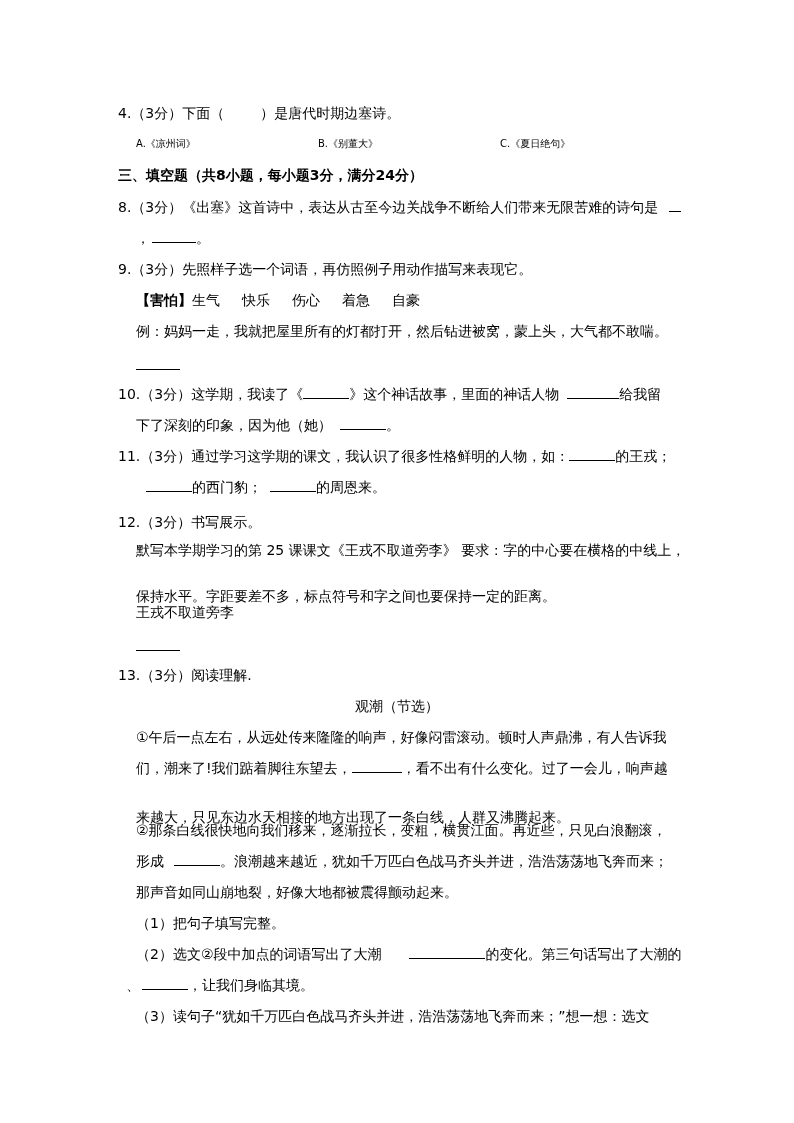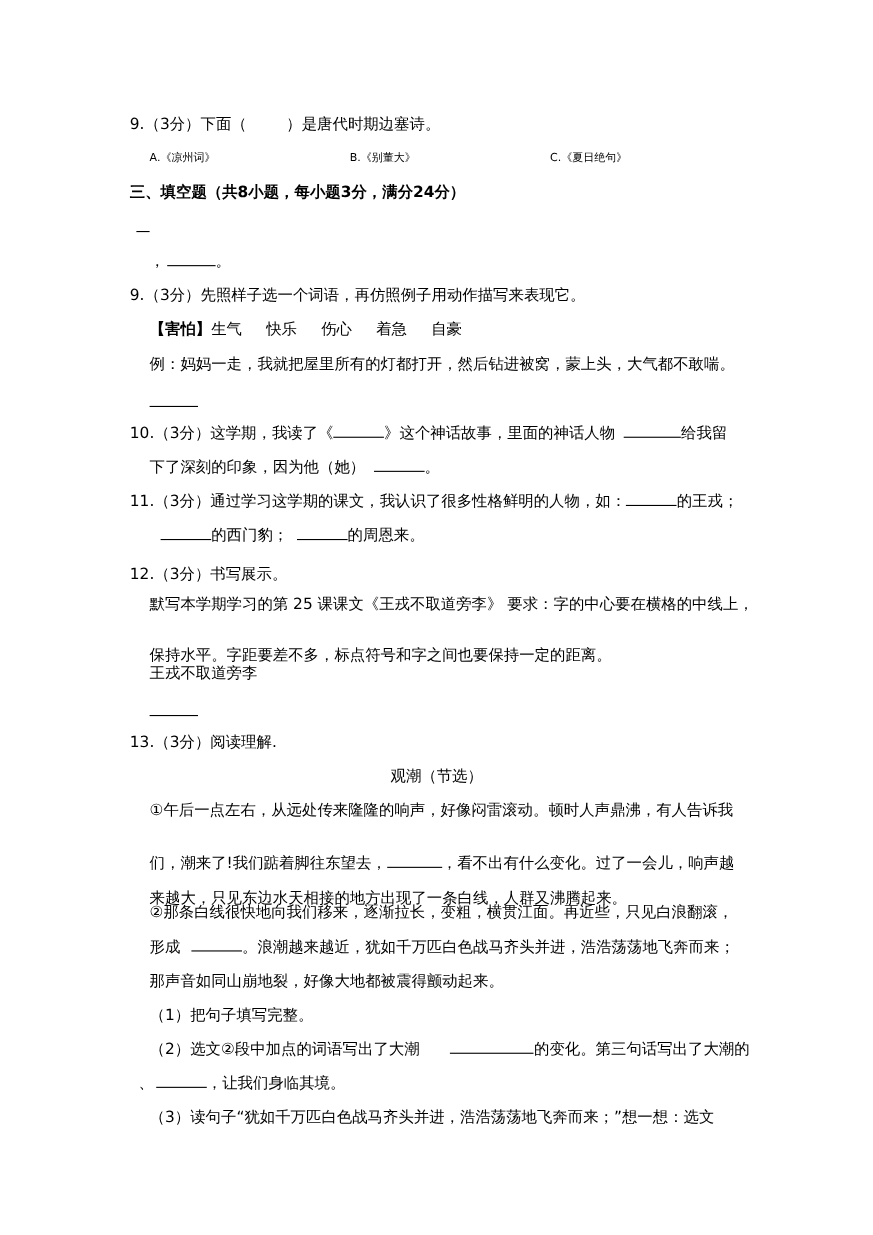--- a/index.html
+++ b/index.html
@@ -50,35 +50,36 @@
     .rule {
       position: absolute;
       border-bottom: 1px solid #000;
       height: 0;
     }
   </style>
 </head>
 <body>
 
 <div class="line" style="top:104px;">
-  <span>9.（3分）下面（</span><span style="display:inline-block;width:36px;"></span><span>）是唐代时期边塞诗。</span>
+  <span>4.（3分）下面（</span><span style="display:inline-block;width:36px;"></span><span>）是唐代时期边塞诗。</span>
 </div>
 <div class="opt" style="left:136px;top:135px;">
   <span>A.</span><span>《凉州词》</span>
 </div>
 <div class="opt" style="left:318px;top:135px;">
   <span>B.</span><span>《别董大》</span>
 </div>
 <div class="opt" style="left:500px;top:135px;">
   <span>C.</span><span>《夏日绝句》</span>
 </div>
 
 <div class="line bold" style="top:166px;">三、填空题（共8小题，每小题3分，满分24分）</div>
 
 <div class="line" style="top:198px;">
+  <span>8.（3分）《出塞》这首诗中，表达从古至今边关战争不断给人们带来无限苦难的诗句是</span>
   <span class="blank" style="width:12px;margin-left:6px;"></span>
 </div>
 <div class="line" style="top:229px;">
   <span style="display:inline-block;width:18px;"></span><span>，</span><span class="blank" style="width:44px;margin-left:2px;"></span><span>。</span>
 </div>
 
 <div class="line" style="top:260px;">9.（3分）先照样子选一个词语，再仿照例子用动作描写来表现它。</div>
 <div class="line indent" style="top:291px;">
   <span style="font-weight:bold;">【害怕】</span><span>生气</span><span style="display:inline-block;width:22px;"></span><span>快乐</span><span style="display:inline-block;width:22px;"></span><span>伤心</span><span style="display:inline-block;width:22px;"></span><span>着急</span><span style="display:inline-block;width:22px;"></span><span>自豪</span>
 </div>
@@ -102,21 +103,21 @@
 <div class="line" style="top:513px;">12.（3分）书写展示。</div>
 <div class="line indent" style="top:541px;">默写本学期学习的第 25 课课文《王戎不取道旁李》 要求：字的中心要在横格的中线上，</div>
 <div class="line indent" style="top:572px;margin-top:15px;">保持水平。字距要差不多，标点符号和字之间也要保持一定的距离。</div>
 <div class="line indent" style="top:603px;">王戎不取道旁李</div>
 <div class="rule" style="left:136px;top:650px;width:44px;"></div>
 
 <div class="line" style="top:666px;">13.（3分）阅读理解.</div>
 <div class="center" style="top:697px;">观潮（节选）</div>
 
 <div class="line indent" style="top:728px;">①午后一点左右，从远处传来隆隆的响声，好像闷雷滚动。顿时人声鼎沸，有人告诉我</div>
-<div class="line indent" style="top:776px;">
+<div class="line indent" style="top:759px;">
   <span>们，潮来了!我们踮着脚往东望去，</span><span class="blank" style="width:50px;"></span><span>，看不出有什么变化。过了一会儿，响声越</span>
 </div>
 <div class="line indent" style="top:790px;margin-top:18px;">来越大，只见东边水天相接的地方出现了一条白线，人群又沸腾起来。</div>
 
 <div class="line indent" style="top:821px;">②那条白线很快地向我们移来，逐渐拉长，变粗，横贯江面。再近些，只见白浪翻滚，</div>
 <div class="line indent" style="top:852px;">
   <span>形成</span><span class="blank" style="width:46px;margin-left:10px;"></span><span>。浪潮越来越近，犹如千万匹白色战马齐头并进，浩浩荡荡地飞奔而来；</span>
 </div>
 <div class="line indent" style="top:883px;">那声音如同山崩地裂，好像大地都被震得颤动起来。</div>
 

